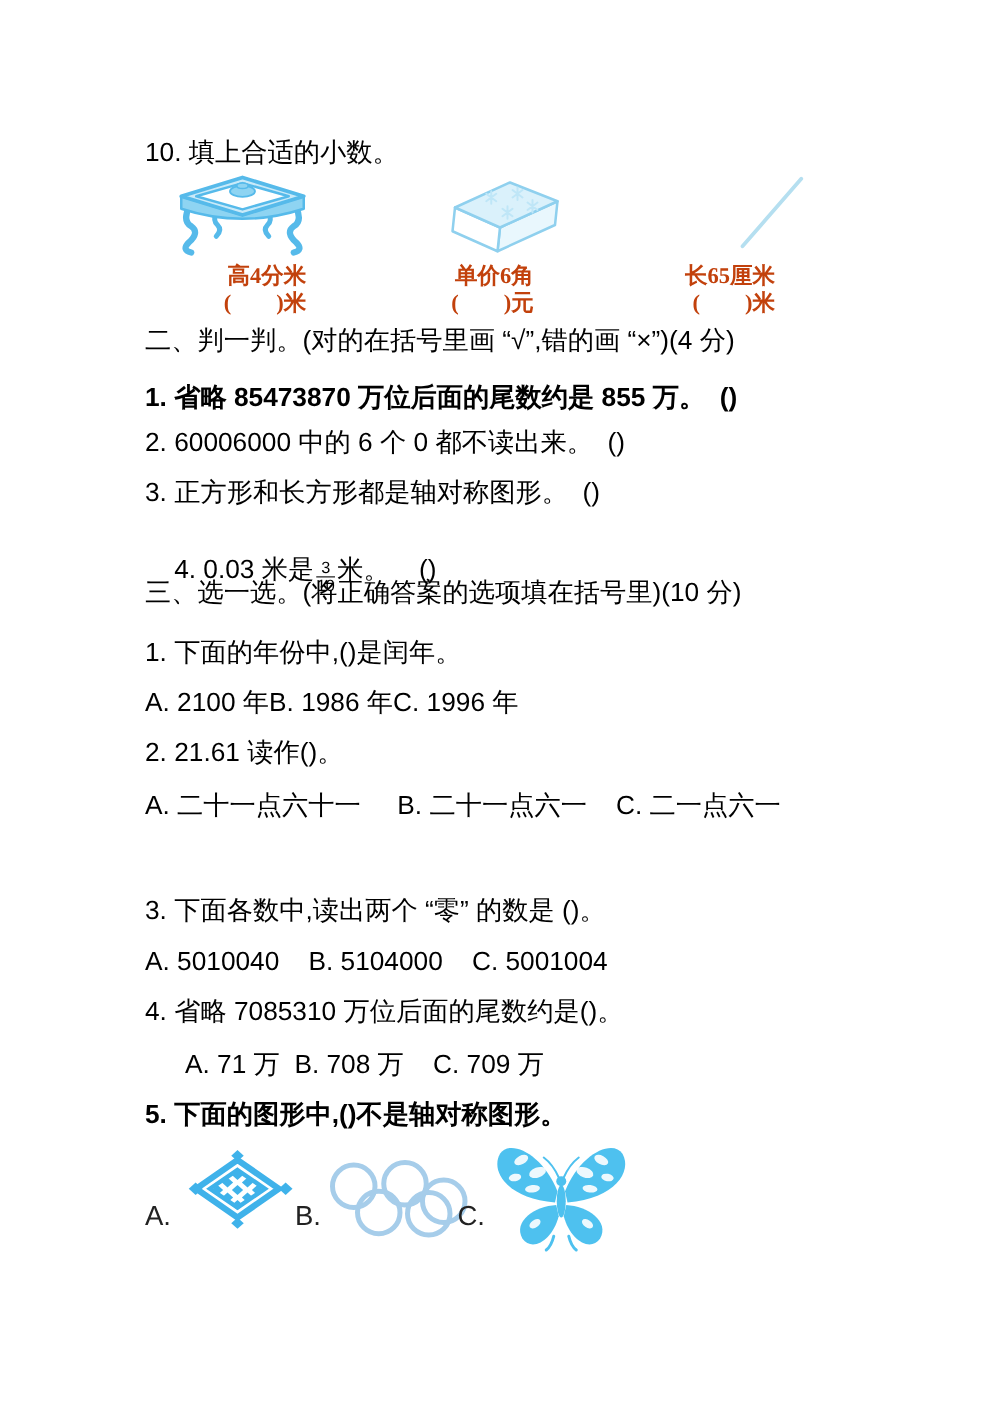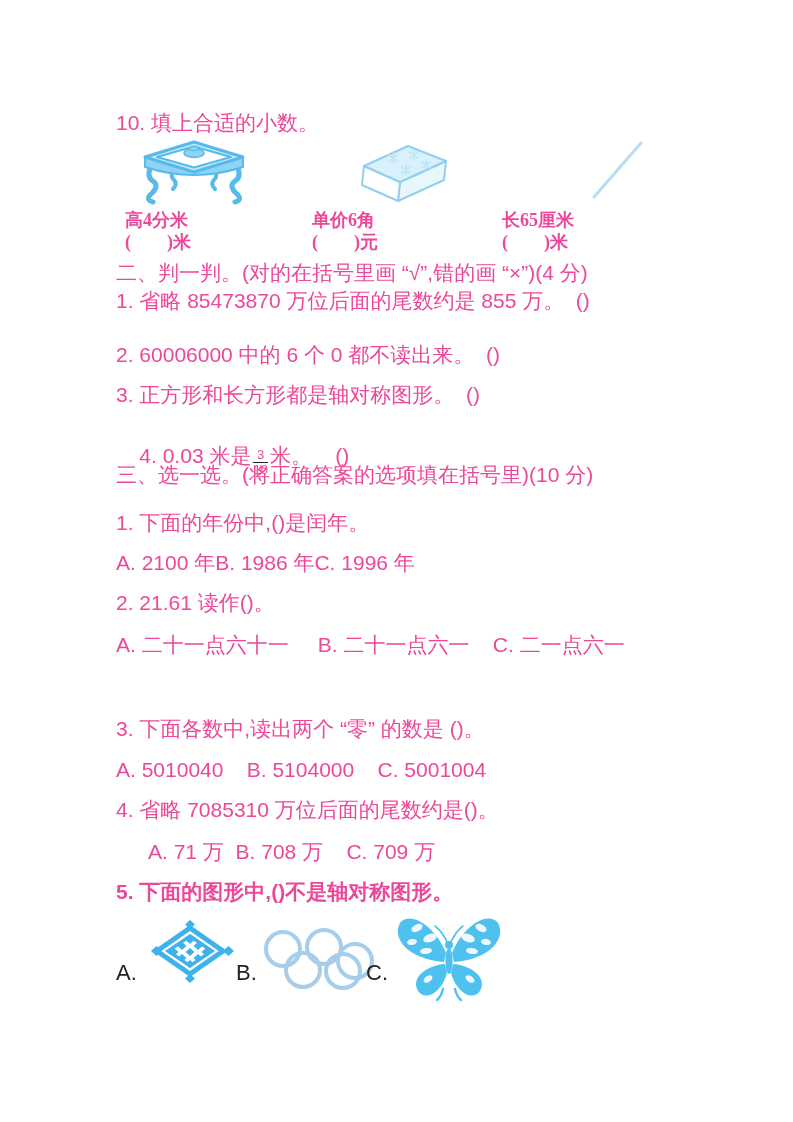--- a/index.html
+++ b/index.html
@@ -1,29 +1,29 @@
 <!DOCTYPE html>
 <html style="--text: #222222; --accent-blue: #3fb2ea; --light-blue: #a6cdea; --butterfly-blue: #4ec1ef; --table-blue: #56baea; --table-light: #c9eaf9; --table-mid: #8ed4f2; --eraser-line: #8fd0ee; --eraser-top: #daf1fb; --eraser-side: #e9f7fd; --segment-blue: #b5dff0;"><head>
 <meta charset="utf-8">
 <style>
   html,body{margin:0;padding:0;background:#ffffff;}
   #page{position:relative;width:793px;height:1122px;background:#fff;overflow:hidden;
         font-family:"Liberation Sans","DejaVu Sans",sans-serif;color:#222;}
-  .line{position:absolute;left:116px;font-size:21px;line-height:28px;white-space:pre;color:#ec4899;}
-  .caption{position:absolute;text-align:left;font-family:"Liberation Serif","DejaVu Serif",serif;
-           font-weight:700;font-size:18px;white-space:pre;color:#ec4899;}
+  .line{position:absolute;left:116px;font-size:21px;line-height:28px;white-space:pre;color:#000000;}
+  .caption{position:absolute;text-align:right;font-family:"Liberation Serif","DejaVu Serif",serif;
+           font-weight:700;font-size:18px;white-space:pre;color:#c2410c;}
   .figlabel{position:absolute;font-size:22px;color:#222;}
   svg{position:absolute;display:block;}
   .frac{display:inline-block;text-align:center;vertical-align:-11px;line-height:1.05;font-size:13px;margin:0 2px;}
   .frac-num{display:block;border-bottom:1.3px solid #222;padding:0 2px;}
   .frac-den{display:block;}
   
   #q10-title{top:109px;}
   #sec2-heading{top:259px;}
-  #s2-item1{top:287px;}
+  #s2-item1{top:305px;font-weight:bold;}
   #s2-item2{top:341px;}
   #s2-item3{top:381px;}
   #s2-item4{top:414px;}
   #sec3-heading{top:461px;}
   #s3-q1{top:509px;}  #s3-q1o{top:549px;text-align:right;}
   #s3-q2{top:589px;}  #s3-q2o{top:631px;}
   #s3-q3{top:715px;}  #s3-q3o{top:756px;}
   #s3-q4{top:796px;}  #s3-q4o{top:838px;margin-left:32px;}
   #s3-q5{top:878px;font-weight:bold;}
   #cap1a{left:125px;top:208px;width:120px;} #cap1b{left:125px;top:230px;width:120px;}

